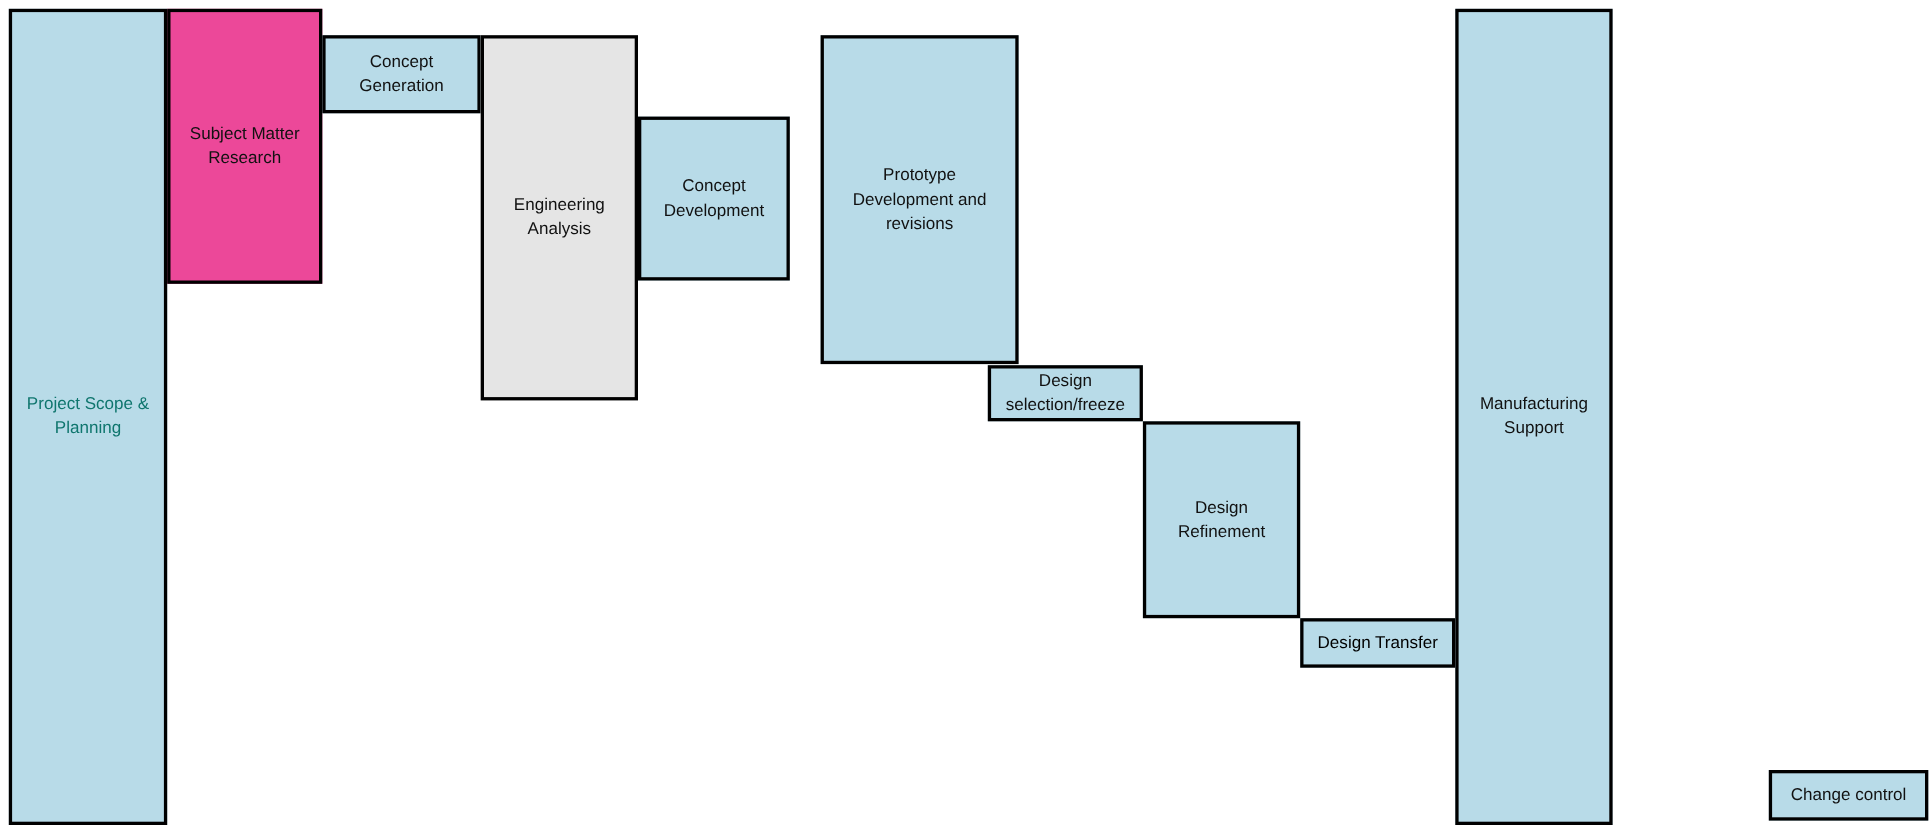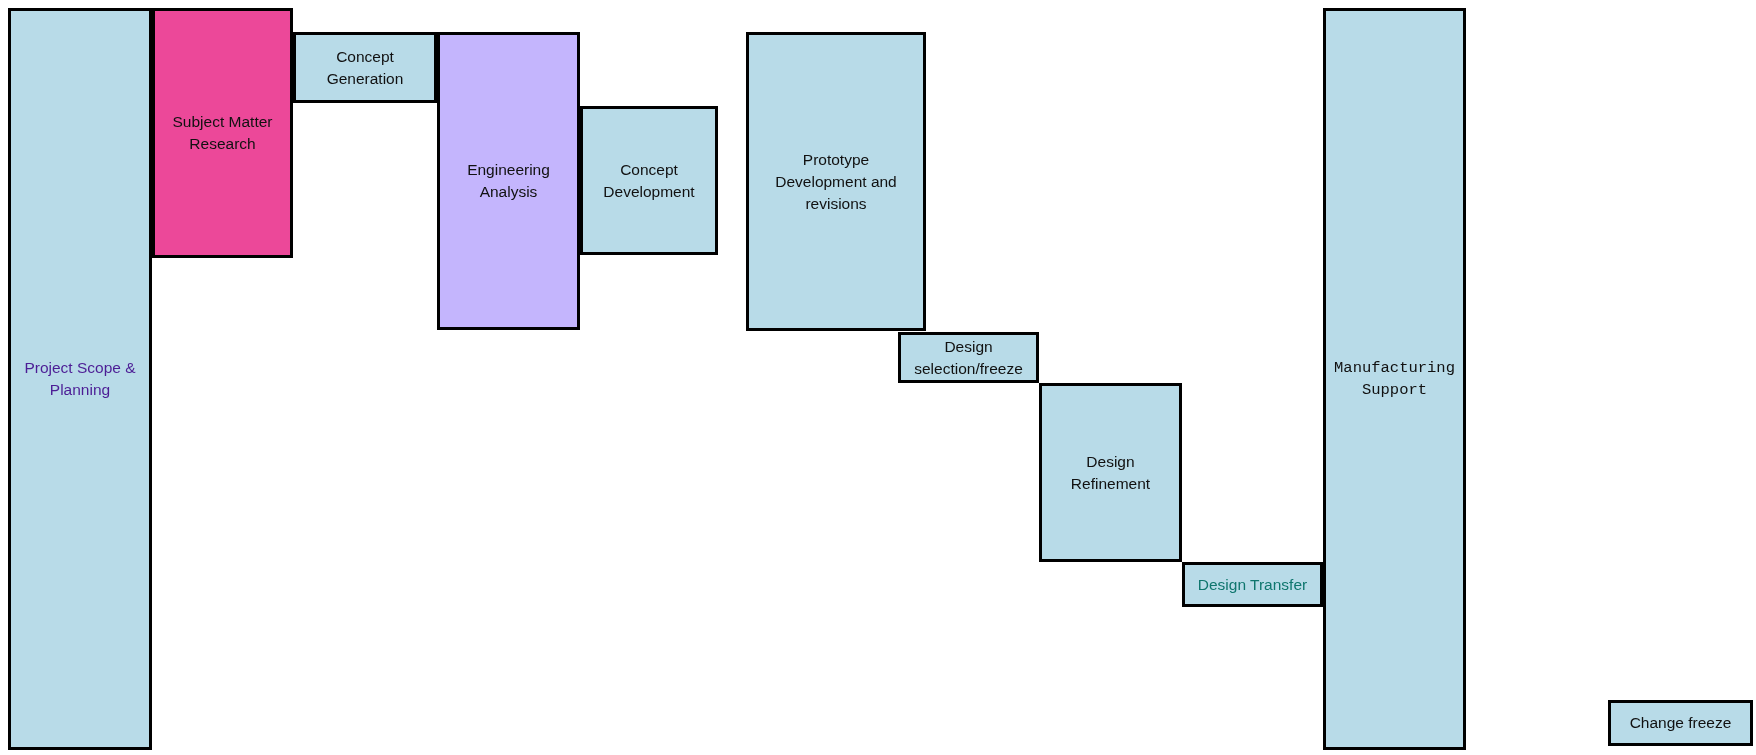--- a/index.html
+++ b/index.html
@@ -30,32 +30,32 @@
     line-height: 1.42;
     color: #111111;
     padding: 0 4px;
   }
 </style>
 </head>
 <body>
 
 <div id="canvas" style="background: rgb(255, 255, 255);">
     <div class="phase-box" style="left: 8px; top: 8px; width: 144px; height: 742px; background: rgb(184, 219, 232); border-color: rgb(0, 0, 0);">
-      <div class="phase-label" style="color: #4c1d95;">Project Scope &amp;
+      <div class="phase-label" style="color: #0f766e;">Project Scope &amp;
 Planning</div>
     </div>
     <div class="phase-box" style="left: 152px; top: 8px; width: 141px; height: 250px; background: #ec4899; border-color: rgb(0, 0, 0);">
       <div class="phase-label" style="color: rgb(17, 17, 17);">Subject Matter
 Research</div>
     </div>
     <div class="phase-box" style="left: 293px; top: 32px; width: 144px; height: 71px; background: rgb(184, 219, 232); border-color: rgb(0, 0, 0);">
       <div class="phase-label" style="color: rgb(17, 17, 17);">Concept
 Generation</div>
     </div>
-    <div class="phase-box" style="left: 437px; top: 32px; width: 143px; height: 298px; background: #c4b5fd; border-color: rgb(0, 0, 0);">
+    <div class="phase-box" style="left: 437px; top: 32px; width: 143px; height: 332px; background: #e5e5e5; border-color: rgb(0, 0, 0);">
       <div class="phase-label" style="color: rgb(17, 17, 17);">Engineering
 Analysis</div>
     </div>
     <div class="phase-box" style="left: 580px; top: 106px; width: 138px; height: 149px; background: rgb(184, 219, 232); border-color: rgb(0, 0, 0);">
       <div class="phase-label" style="color: rgb(17, 17, 17);">Concept
 Development</div>
     </div>
     <div class="phase-box" style="left: 746px; top: 32px; width: 180px; height: 299px; background: rgb(184, 219, 232); border-color: rgb(0, 0, 0);">
       <div class="phase-label" style="color: rgb(17, 17, 17);">Prototype
 Development and
@@ -63,22 +63,22 @@
     </div>
     <div class="phase-box" style="left: 898px; top: 332px; width: 141px; height: 51px; background: rgb(184, 219, 232); border-color: rgb(0, 0, 0);">
       <div class="phase-label" style="color: rgb(17, 17, 17);">Design
 selection/freeze</div>
     </div>
     <div class="phase-box" style="left: 1039px; top: 383px; width: 143px; height: 179px; background: rgb(184, 219, 232); border-color: rgb(0, 0, 0);">
       <div class="phase-label" style="color: rgb(17, 17, 17);">Design
 Refinement</div>
     </div>
     <div class="phase-box" style="left: 1182px; top: 562px; width: 141px; height: 45px; background: rgb(184, 219, 232); border-color: rgb(0, 0, 0);">
-      <div class="phase-label" style="color: #0f766e;">Design Transfer</div>
+      <div class="phase-label" style="color: #000000;">Design Transfer</div>
     </div>
-    <div class="phase-box" style="left: 1323px; top: 8px; width: 143px; height: 742px; background: rgb(184, 219, 232); border-color: rgb(0, 0, 0); font-family: Liberation Mono, monospace;">
+    <div class="phase-box" style="left: 1323px; top: 8px; width: 143px; height: 742px; background: rgb(184, 219, 232); border-color: rgb(0, 0, 0);">
       <div class="phase-label" style="color: rgb(17, 17, 17);">Manufacturing
 Support</div>
     </div>
     <div class="phase-box" style="left: 1608px; top: 700px; width: 145px; height: 46px; background: rgb(184, 219, 232); border-color: rgb(0, 0, 0);">
-      <div class="phase-label" style="color: rgb(17, 17, 17);">Change freeze</div>
+      <div class="phase-label" style="color: rgb(17, 17, 17);">Change control</div>
     </div>
   </div>
 
 </body></html>

